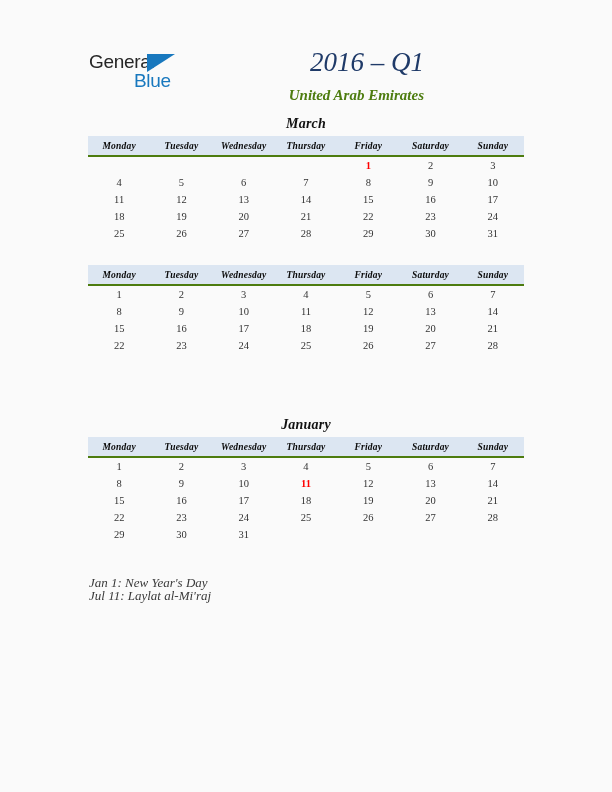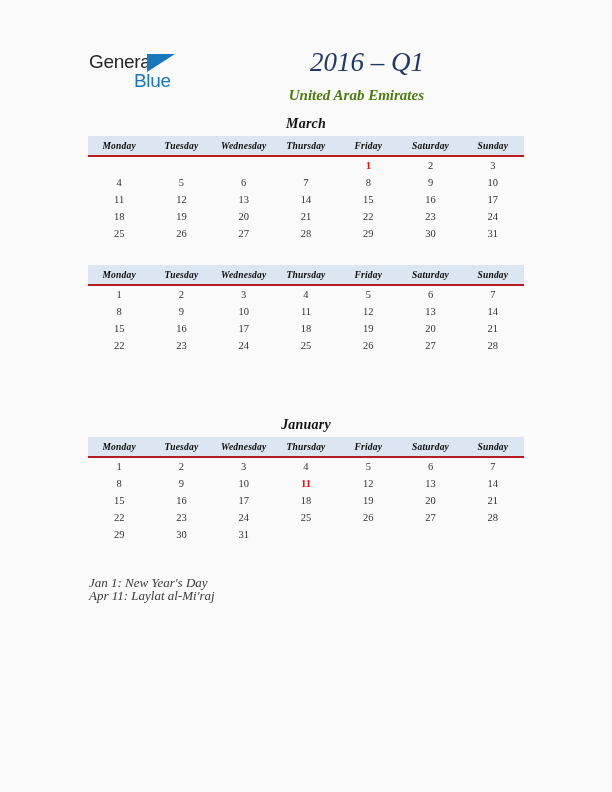--- a/index.html
+++ b/index.html
@@ -126,21 +126,21 @@
   table.cal thead th {
     font-family: "Liberation Serif", serif;
     font-style: italic;
     font-weight: bold;
     font-size: 9.5px;
     color: #0a0a0a;
     height: 19px;
     padding: 0;
     text-align: center;
     letter-spacing: 0.2px;
-    border-bottom: 2px solid #b91c1c;
+    border-bottom: 2px solid #4d7c0f;
   }
   table.cal tbody td {
     font-family: "Liberation Serif", serif;
     font-size: 10.5px;
     color: #333333;
     height: 17px;
     padding: 0;
     text-align: center;
     vertical-align: middle;
   }
@@ -365,16 +365,16 @@
             <td class="empty"></td>
             <td class="empty"></td>
             <td class="empty"></td>
           </tr>
         </tbody>
     </table>
   </div>
 
   <div class="footnotes">
     <div class="footnote">Jan 1: New Year's Day</div>
-    <div class="footnote">Apr 11: Laylat al-Mi'raj</div>
+    <div class="footnote">Jul 11: Laylat al-Mi'raj</div>
   </div>
 
 </div>
 
 </body></html>

